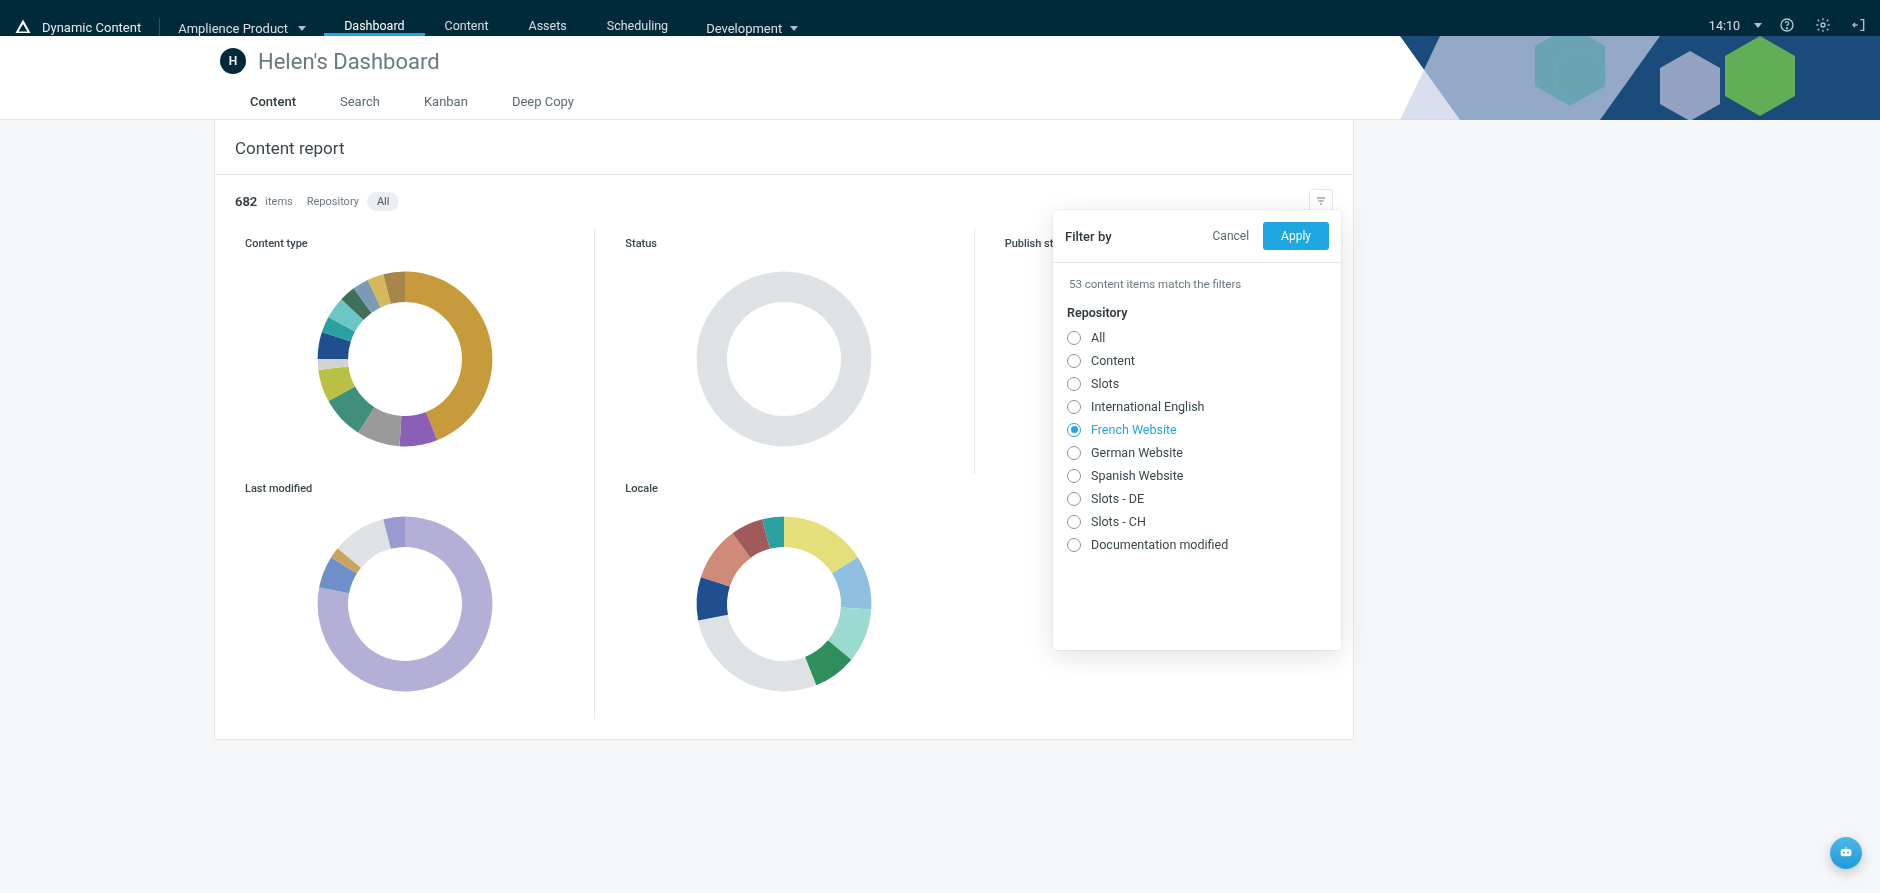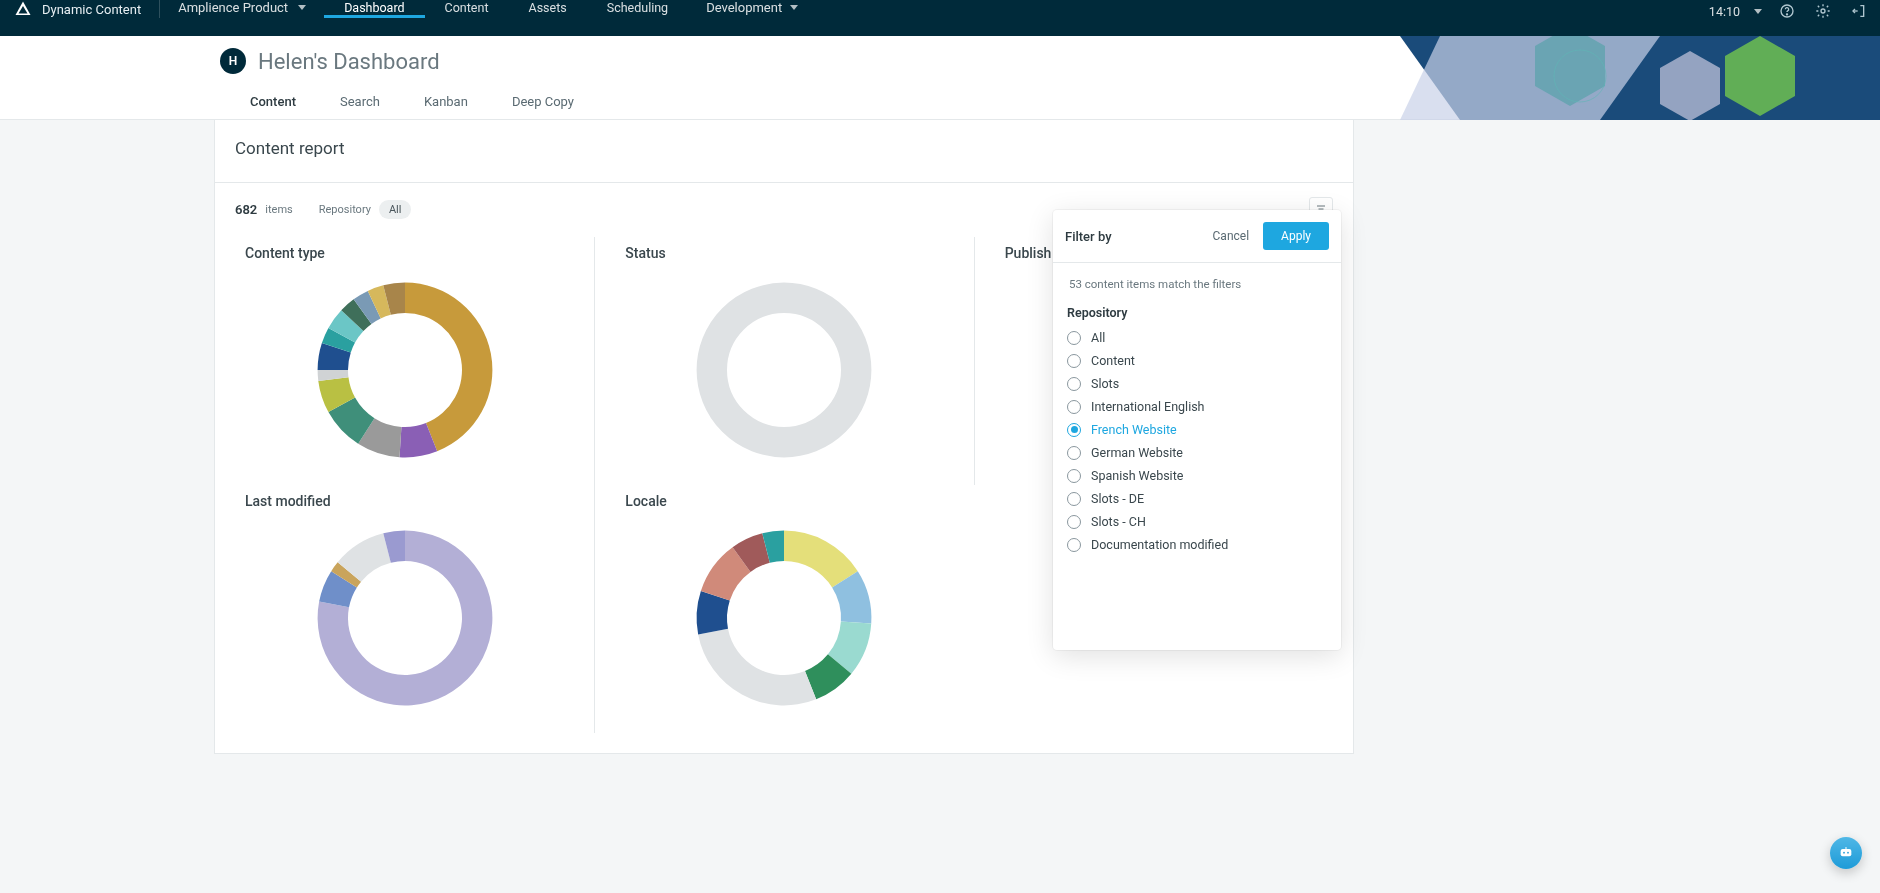--- a/index.html
+++ b/index.html
@@ -21,21 +21,21 @@
     color: var(--text);
     font-size: 13px;
   }
 
   
   .topbar {
     height: 36px;
     background: var(--top-bg);
     color: var(--top-fg);
     display: flex;
-    align-items: flex-start;
+    align-items: flex-end;
   }
   .logo-cell {
     display:flex;
     align-items:center;
     padding: 0 18px 0 14px;
     gap:10px;
     border-right: 1px solid rgba(255,255,255,0.18);
   }
   .logo-cell .tri {
     width:18px; height:18px; position:relative;
@@ -140,35 +140,35 @@
   }
   .report-card {
     width: 1140px;
     background: var(--panel-bg);
     border: 1px solid var(--light-border);
     border-top: none;
     position: relative;
     min-height: 600px;
   }
   .report-header {
-    padding: 18px 20px 24px;
+    padding: 18px 20px 16px;
     font-size: 17px;
     font-weight: 400;
     color: #3a474d;
     border-bottom: 1px solid var(--light-border);
   }
   .report-meta {
     display:flex;
     align-items:center;
     padding: 14px 20px 8px;
     gap: 8px;
     position:relative;
   }
   .report-meta .count { font-weight:600; font-size:13px; color:#2e3b41;}
-  .report-meta .count-label { font-size:11px; color:#6a787f; margin-right:16px;}
+  .report-meta .count-label { font-size:11px; color:#6a787f; margin-right:4px;}
   .report-meta .meta-label { font-size:11px; color:#6a787f; margin-left:2px;}
   .pill {
     background: var(--pill-bg);
     border-radius: 12px;
     font-size: 11px;
     color:#4a565c;
     padding: 3px 10px;
   }
   .filter-toggle {
     margin-left:auto;
@@ -184,21 +184,21 @@
     grid-template-rows: 1fr 1fr;
     gap: 0;
     padding: 8px 0 20px;
   }
   .chart-cell {
     padding: 4px 18px 16px;
     border-left: 1px solid var(--light-border);
   }
   .chart-cell:nth-child(3n+1) { border-left: none; }
   .chart-title {
-    font-size: 14px;
+    font-size: 11px;
     font-weight: 500;
     color: #3a474d;
     padding: 4px 12px 10px;
   }
   .donut-holder {
     display:flex;
     justify-content:center;
     padding: 4px 0;
   }
   svg.donut { width:190px; height:190px; }

